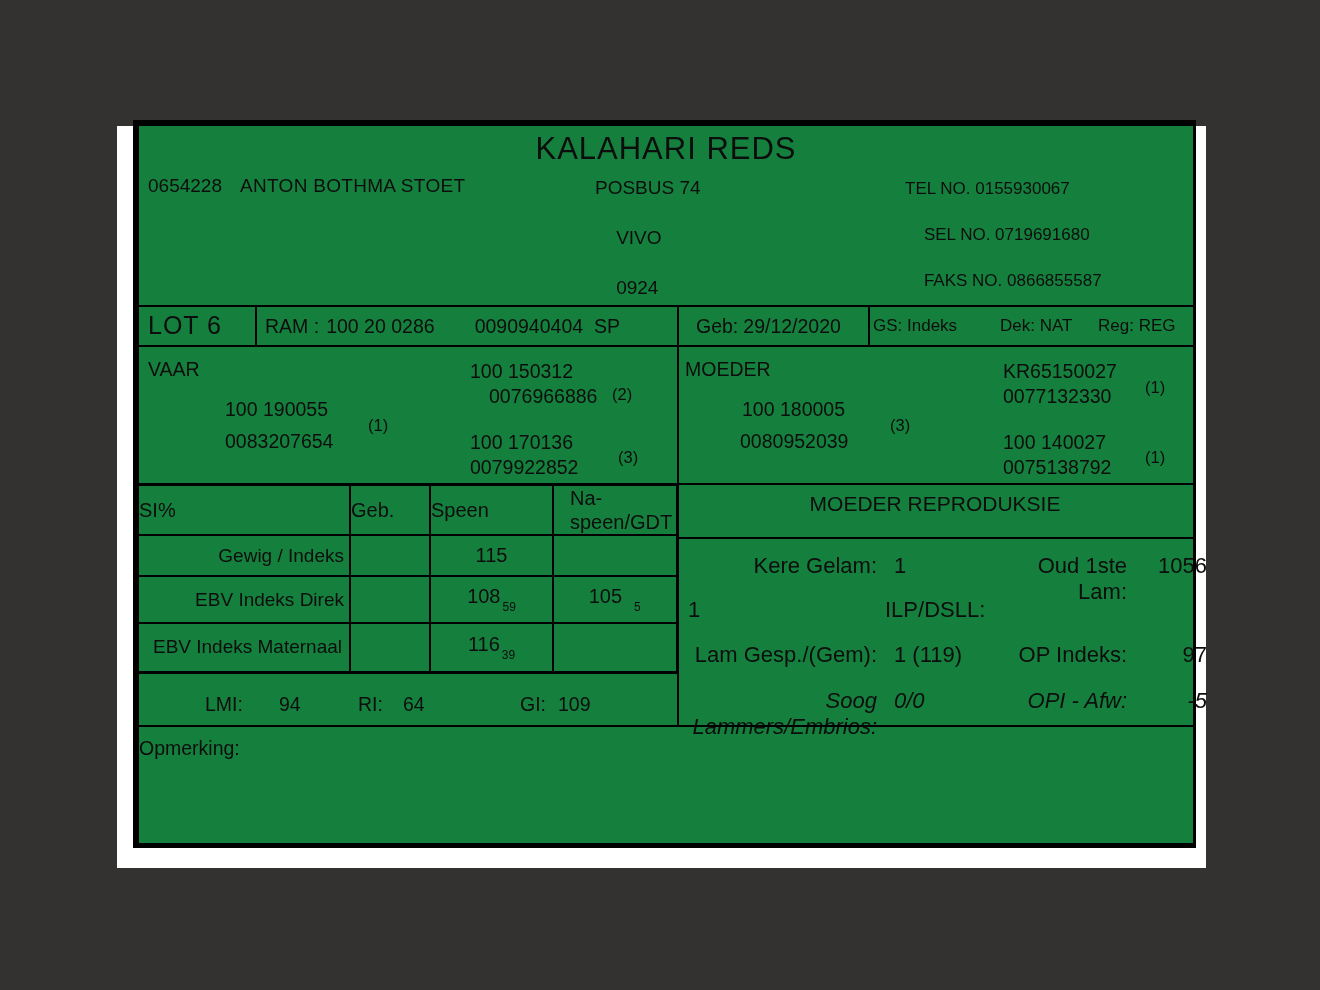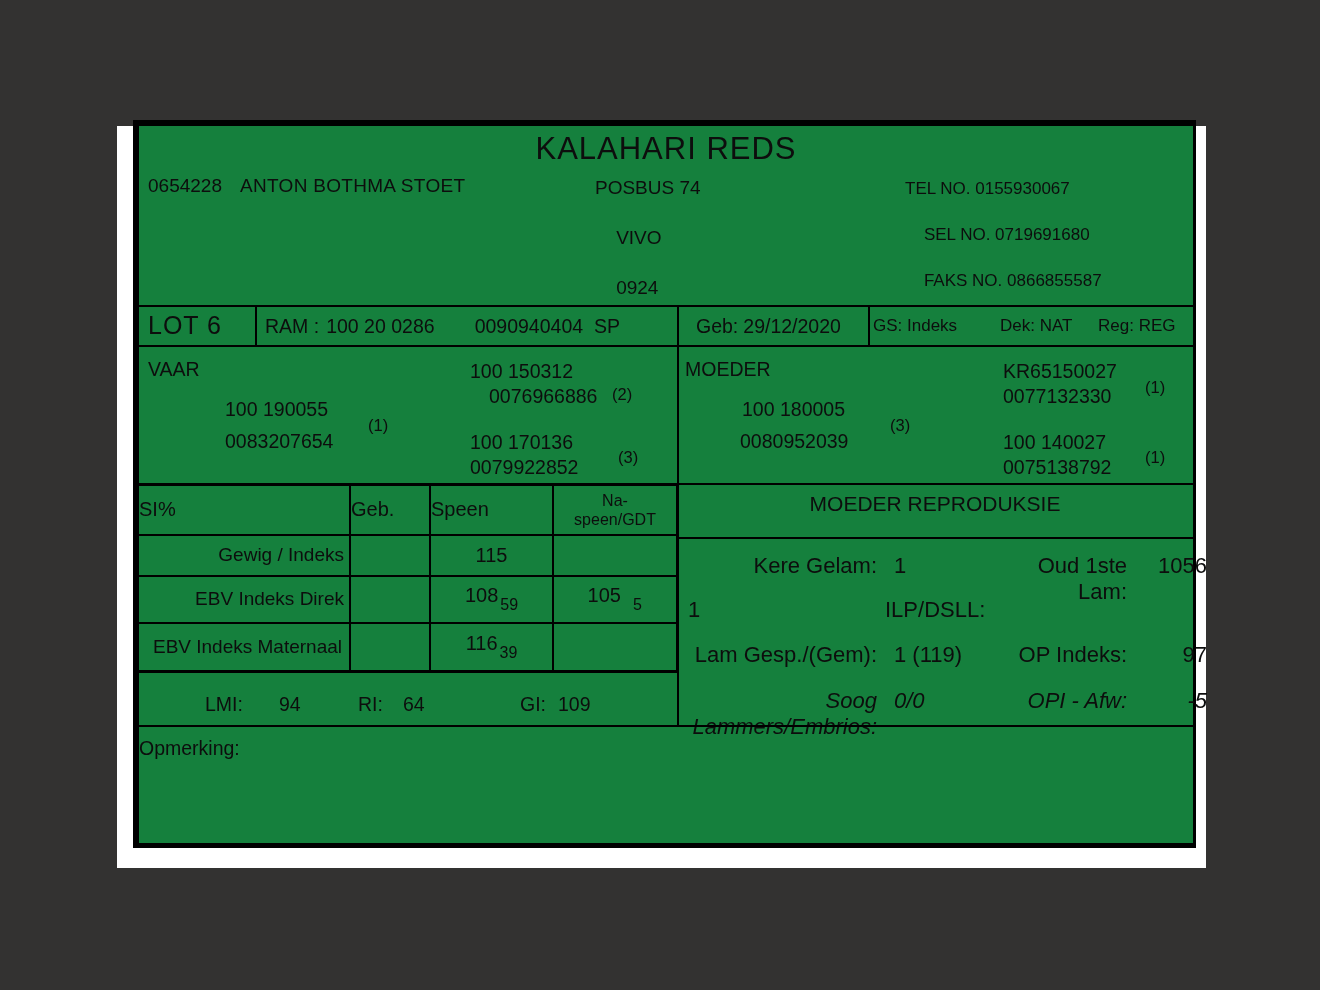--- a/index.html
+++ b/index.html
@@ -35,23 +35,23 @@
   .pnote{font-size:16.5px;}
 
   
   table.si{position:absolute;left:0;top:357px;width:538px;border-collapse:collapse;table-layout:fixed;
            border-top:3px solid #000;border-right:3px solid #000;border-bottom:3px solid #000;}
   table.si td{border:2px solid #000;padding:0;overflow:hidden;}
   table.si td.c0{border-left:none;}
   .si .h{font-size:20px;}
   .si .lab{font-size:19px;text-align:right;padding-right:5px;}
   .si .val{font-size:20px;text-align:center;}
-  .sub{font-size:16px;vertical-align:-8px;margin-left:2px;}
+  .sub{font-size:12px;vertical-align:-8px;margin-left:2px;}
   .subgap{margin-left:12px;}
-  .nahdr{font-size:16px;text-align:center;padding-left:8px;line-height:1.2;width:106px;white-space:normal;}
+  .nahdr{font-size:20px;text-align:left;padding-left:16px;line-height:1.2;width:106px;white-space:normal;}
 
   
   .lmi{position:absolute;left:0;top:557px;width:538px;height:42px;line-height:42px;font-size:19.5px;}
 
   
   .reptitle{position:absolute;left:538px;top:366px;width:516px;text-align:center;font-size:21px;}
   .reprow{position:absolute;left:540px;width:504px;height:28px;display:grid;
           grid-template-columns:198px 92px 142px 72px;font-size:22px;gap:8px;}
   .reprow .l{text-align:right;}
   .reprow .v1{text-align:left;padding-left:9px;}

